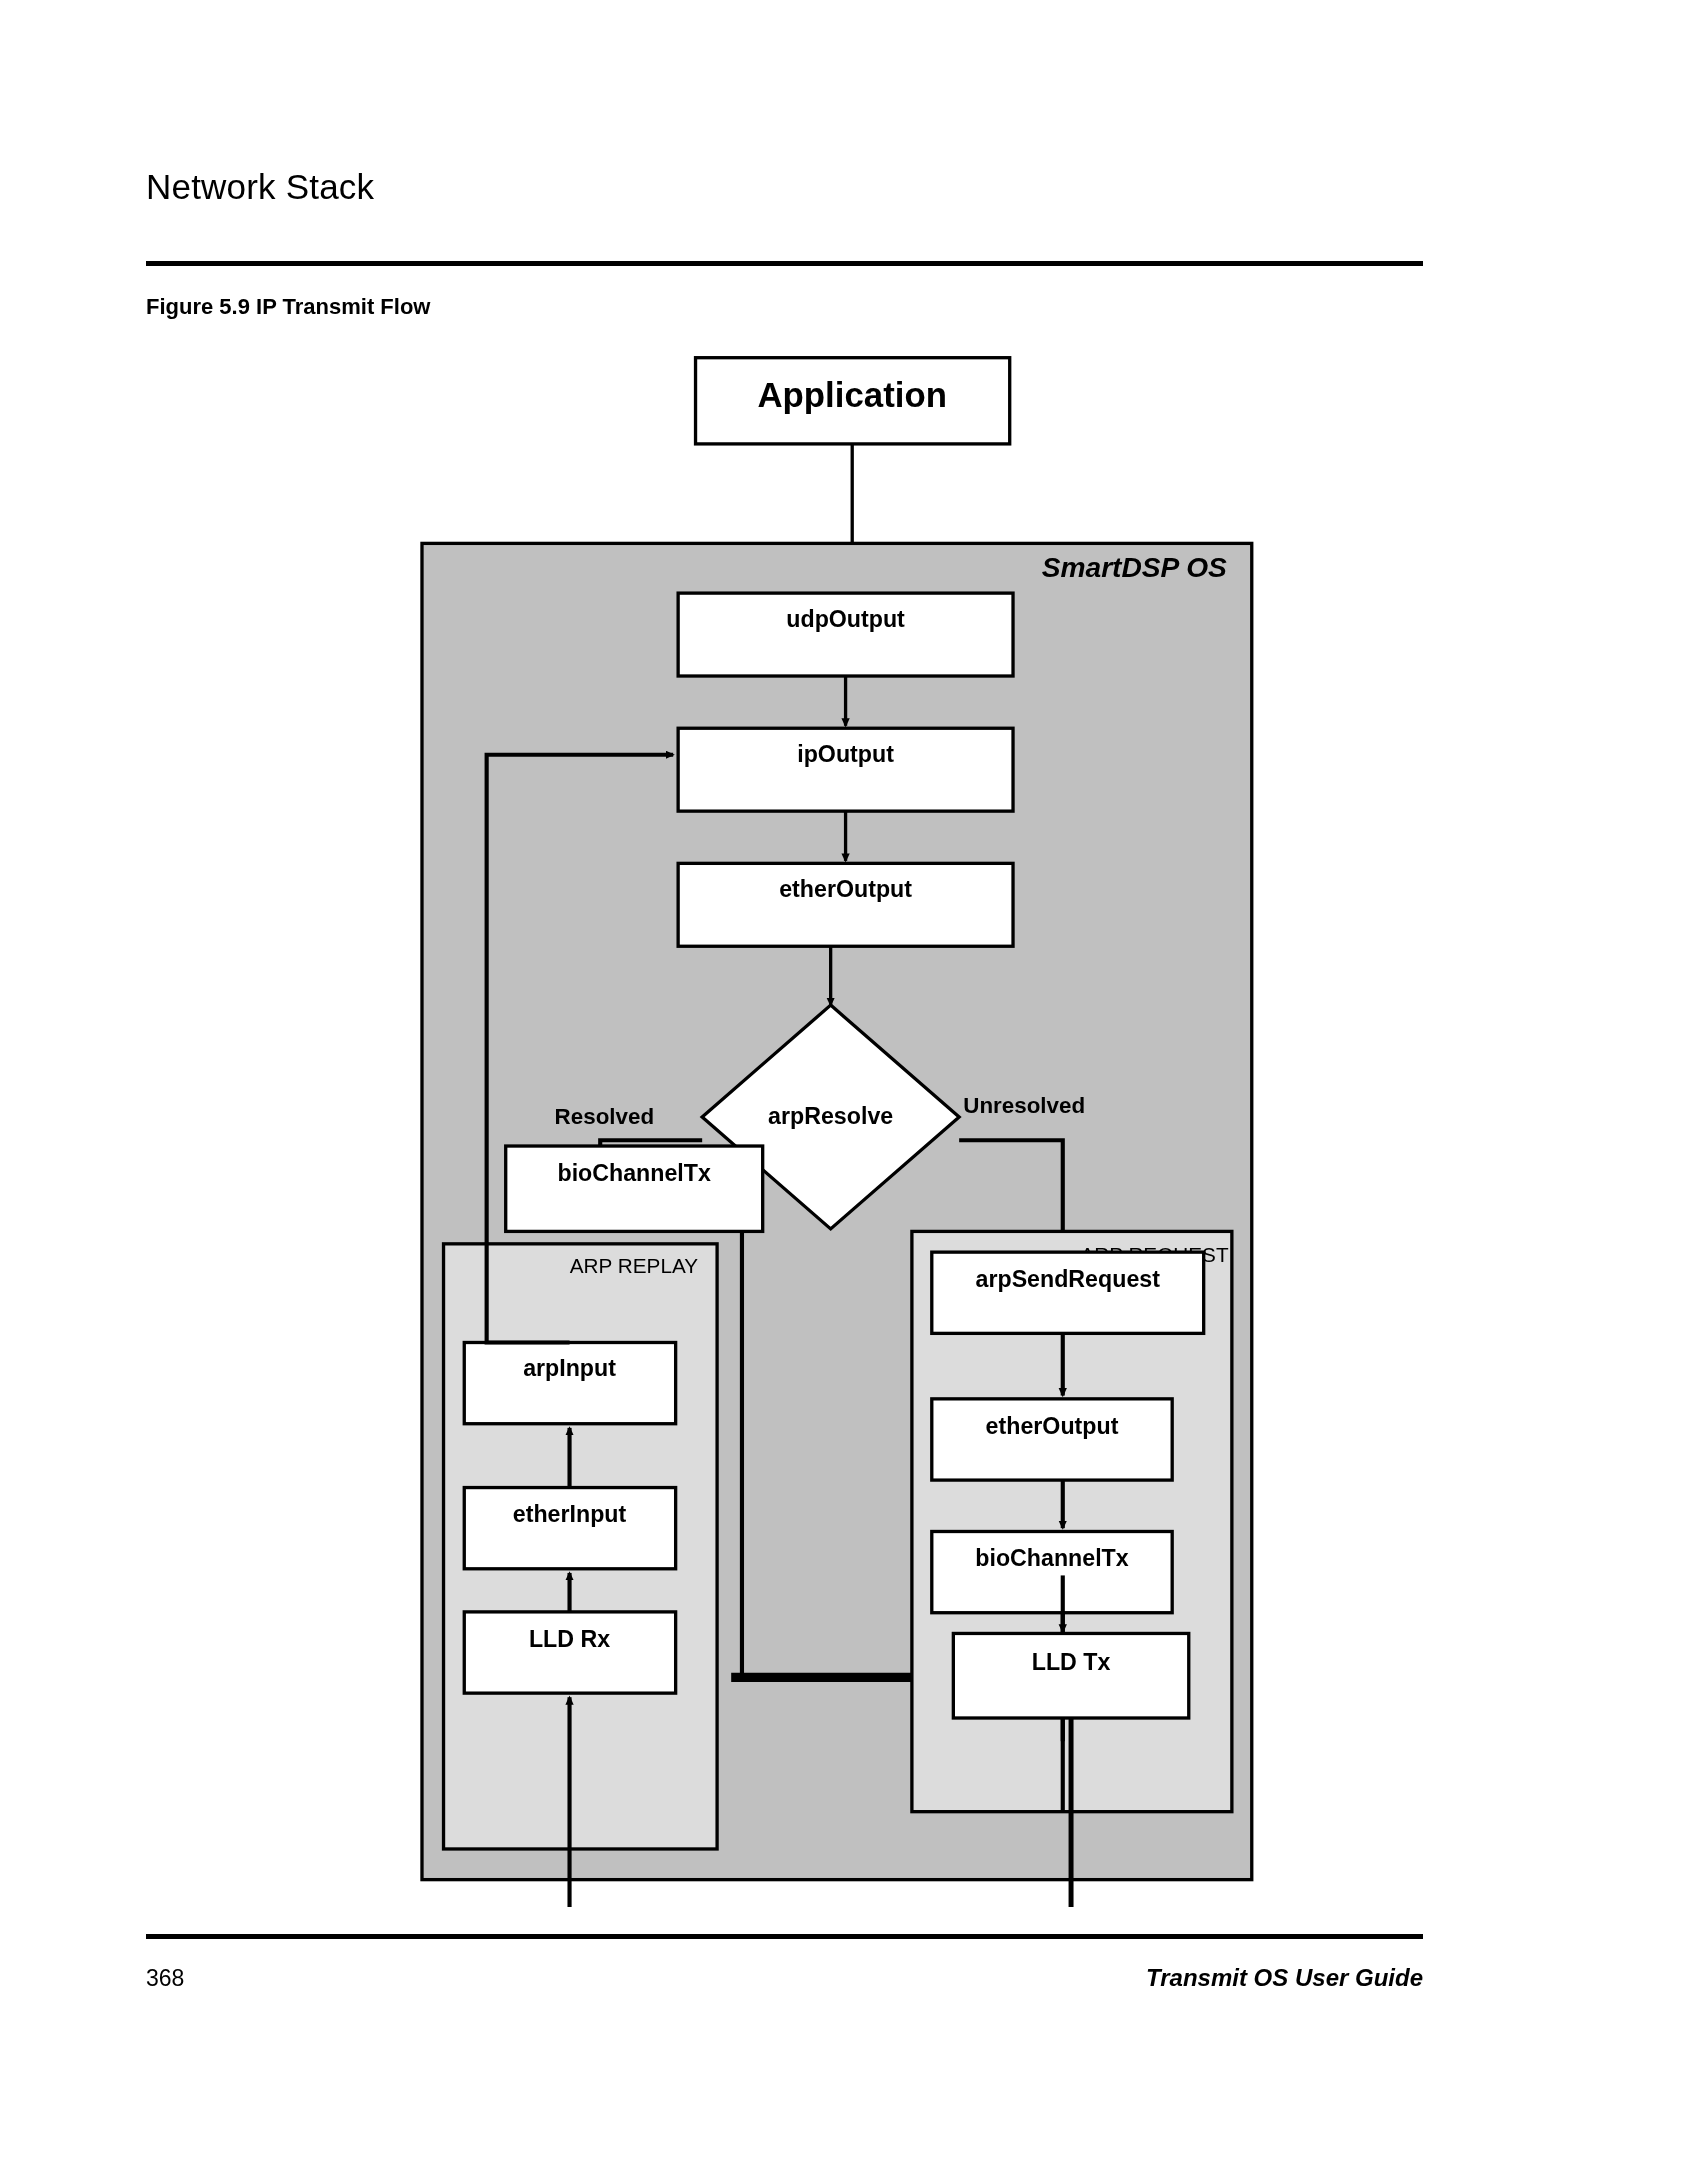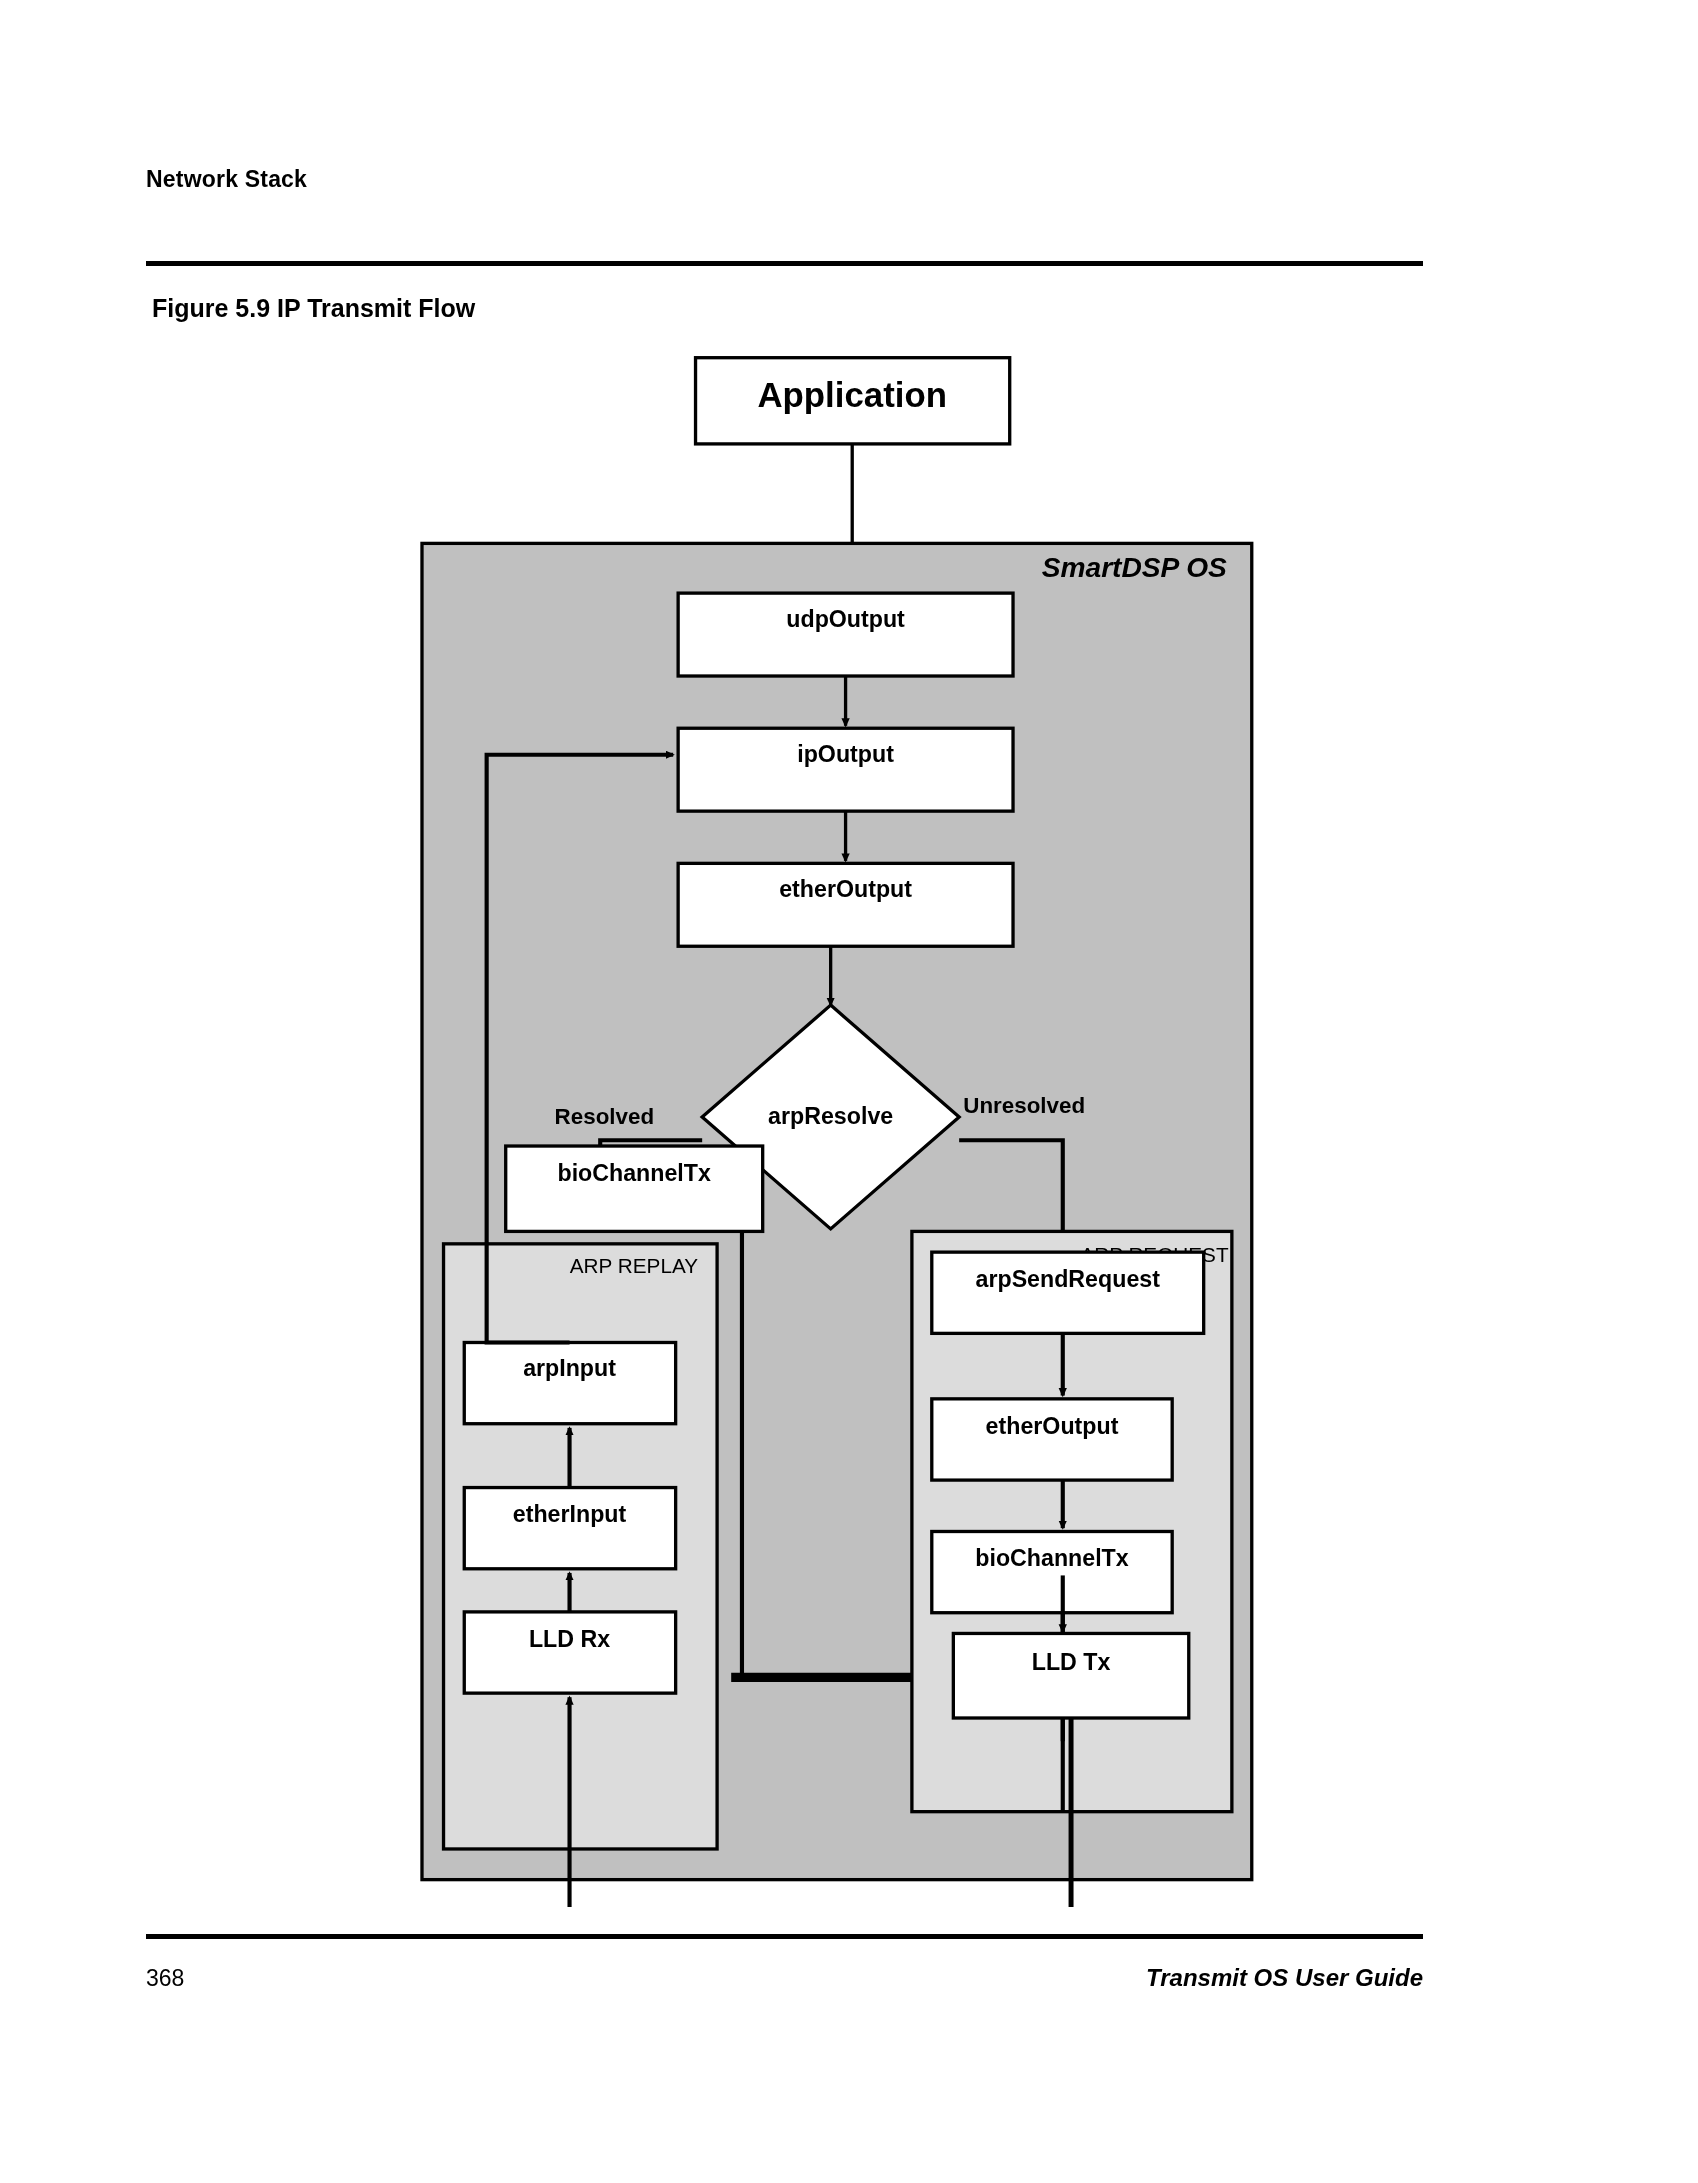--- a/index.html
+++ b/index.html
@@ -3,25 +3,25 @@
 <meta charset="utf-8">
 <style>
   html,body{margin:0;padding:0;background:#ffffff;}
   body{width:1698px;height:2183px;position:relative;
        font-family:"Liberation Sans", sans-serif;color:#000;}
 
   .page{position:absolute;inset:0;}
 
   
   #header{position:absolute;left:146px;top:166px;width:1277px;}
-  #doc-title{font-size:23px;font-weight:bold;letter-spacing:0.2px;line-height:1.18;}
+  #doc-title{font-size:35px;font-weight:normal;letter-spacing:0.2px;line-height:1.18;}
   #doc-subtitle{font-size:24px;font-style:italic;line-height:1.3;margin-top:3.3px;}
   #header-rule{position:absolute;left:146px;top:261px;width:1277px;height:5px;background:#000;}
 
-  #figure-caption{position:absolute;left:152px;top:294px;font-size:25px;font-weight:bold;}
+  #figure-caption{position:absolute;left:146px;top:294px;font-size:22px;font-weight:bold;}
 
   
   #footer-rule{position:absolute;left:146px;top:1934px;width:1277px;height:5px;background:#000;}
   #page-number{position:absolute;left:146px;top:1965px;font-size:23px;}
   #footer-title{position:absolute;right:275px;top:1964px;font-size:24px;font-weight:bold;font-style:italic;}
 
   
   #figure{position:absolute;left:0px;top:332px;width:1698px;height:1575px;margin-left:43px;}
   #flow-svg{display:block;}
 

